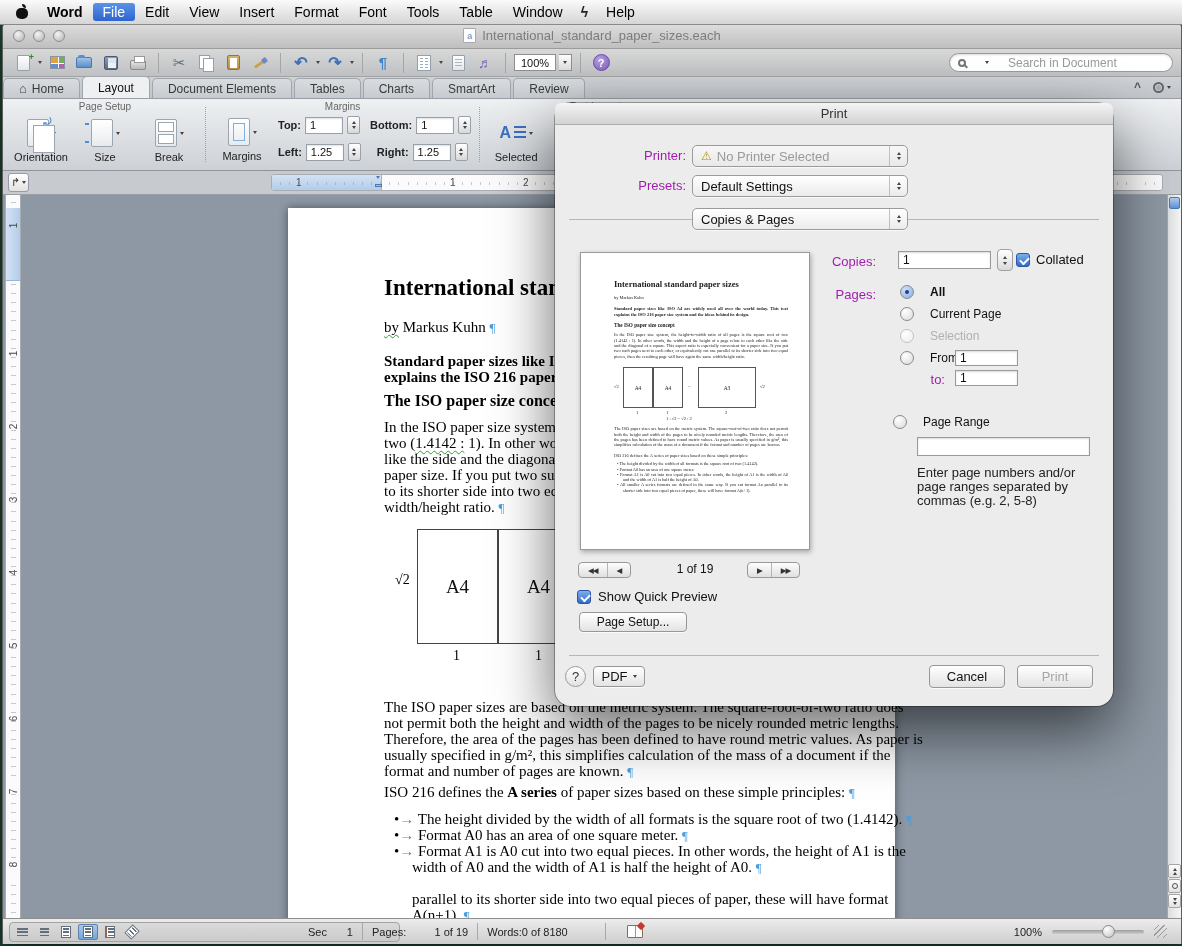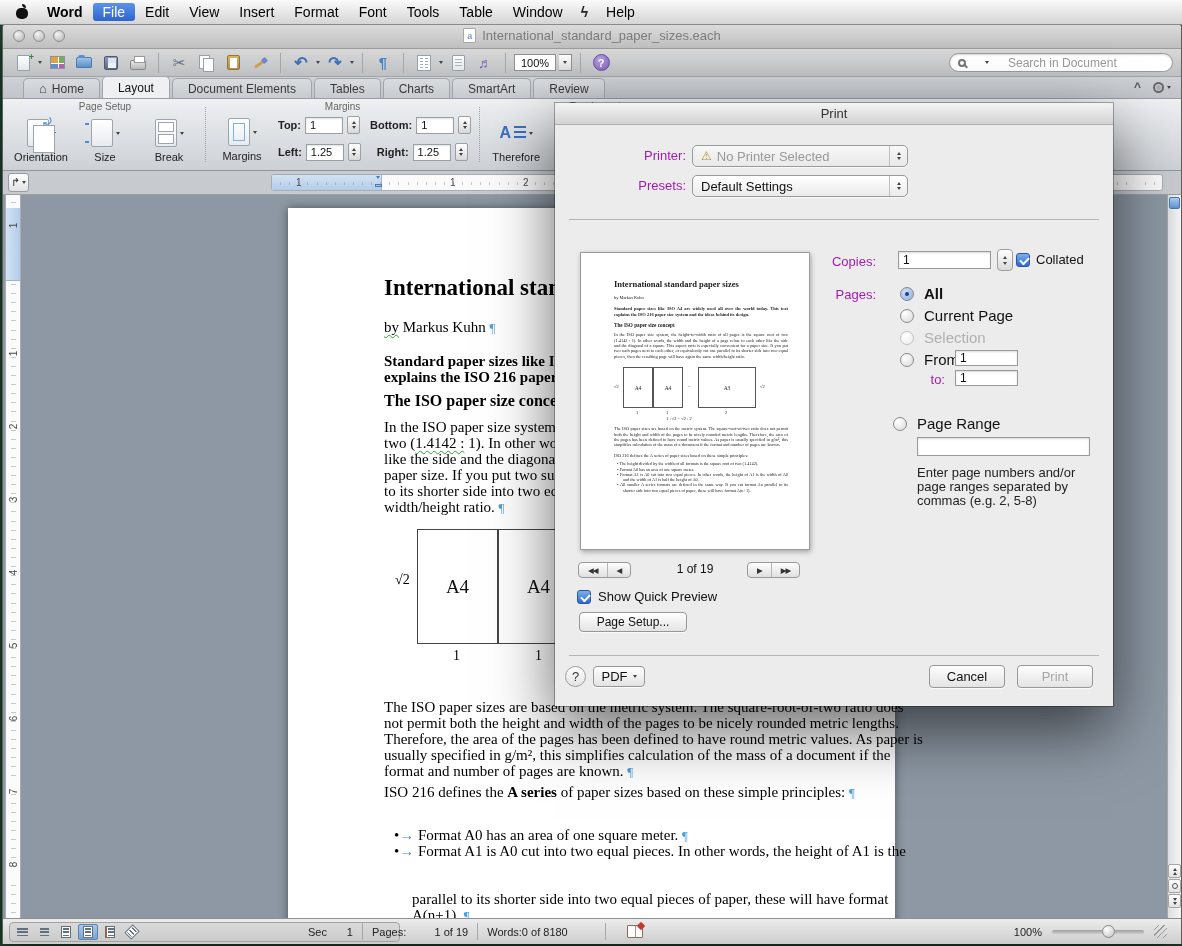--- a/index.html
+++ b/index.html
@@ -61,21 +61,21 @@
   .helpg{width:17px;height:17px;border-radius:50%;background:radial-gradient(circle at 35% 30%,#b79fe0,#7e5cba);border:1px solid #6a4da0;color:#fff;font-size:11px;font-weight:bold;display:flex;align-items:center;justify-content:center}
   .search{margin-left:auto;width:224px;height:19px;border:1px solid #9a9a9a;border-radius:10px;background:#fff;display:flex;align-items:center;padding:0 8px;gap:19px;box-shadow:inset 0 1px 2px rgba(0,0,0,.15)}
   .lens{width:8px;height:8px;border:2px solid #777;border-radius:50%;position:relative;flex:none}
   .lens::after{content:"";position:absolute;width:5px;height:2px;background:#777;transform:rotate(45deg);right:-4px;bottom:-2px}
   .sinput{border:none;outline:none;flex:1;font-size:12px;color:#333;background:transparent;font-family:"Liberation Sans",sans-serif}
   .sinput::placeholder{color:#9a9a9a}
   .tu{width:0;height:0;border-left:3.5px solid transparent;border-right:3.5px solid transparent;border-bottom:4.5px solid #444}
   .td{width:0;height:0;border-left:3.5px solid transparent;border-right:3.5px solid transparent;border-top:4.5px solid #444}
   .tu.sm,.td.sm{border-left-width:2.5px;border-right-width:2.5px;border-bottom-width:3.5px;border-top-width:3.5px}
   
-  .tabsrow{position:absolute;top:54px;left:0;right:0;height:22px;background:linear-gradient(#ced2d7,#c1c5ca);display:flex;align-items:flex-end;padding:0 20px;border-bottom:1px solid #989ea5}
+  .tabsrow{position:absolute;top:54px;left:0;right:0;height:22px;background:linear-gradient(#ced2d7,#c1c5ca);display:flex;align-items:flex-end;padding:0 0;border-bottom:1px solid #989ea5}
   .tab{height:20px;padding:0 15px;display:flex;align-items:center;gap:5px;font-size:12px;color:#3a3a3a;border:1px solid #a0a6ad;border-bottom:none;border-radius:5px 5px 0 0;background:linear-gradient(#d9dcdf,#c7cbd0);margin-right:2px}
   .tab.active{background:#eef0f2;height:22px;color:#111;position:relative;z-index:2}
   .house::before{content:"⌂";font-size:13px;color:#444}
   .ribright{position:absolute;right:10px;top:3px;display:flex;gap:12px;align-items:center;color:#555}
   .chev{font-size:12px;font-weight:bold;color:#555}
   .gear{width:11px;height:11px;border:2.5px solid #666;border-radius:50%;position:relative}
   .gear::after{content:"";position:absolute;inset:1px;border-radius:50%;background:#aab}
   
   .ribbon{position:absolute;top:76px;left:0;right:0;height:72px;background:linear-gradient(#eef0f2,#cdd1d6);border-bottom:1px solid #8f959d;display:flex;padding:0 2px}
   .rgroup{padding:2px 8px;display:flex;flex-direction:column}
@@ -140,21 +140,21 @@
   .stval{display:inline-block}
   .book{width:16px;height:13px;background:#fdfdfd;border:1px solid #8a6a5a;border-radius:1px;position:relative;margin-left:12px}
   .book::before{content:"";position:absolute;left:7px;top:0;bottom:0;width:1px;background:#b09080}
   .book::after{content:"";position:absolute;right:-2px;top:-3px;width:6px;height:6px;background:#c43a2e;border-radius:1px;transform:rotate(45deg)}
   .zoomst{position:absolute;right:14px;top:0;height:100%;display:flex;align-items:center;gap:10px}
   .zlabel{font-size:11px;color:#222}
   .slider{width:92px;height:4px;background:linear-gradient(#9e9e9e,#cdcdcd);border-radius:2px;position:relative}
   .sthumb{position:absolute;left:50px;top:-5px;width:13px;height:13px;border-radius:50%;background:radial-gradient(circle at 35% 30%,#fff,#c0c0c0);border:1px solid #8a8a8a}
   .grip{width:13px;height:13px;background:repeating-linear-gradient(135deg,transparent 0 3px,#9a9a9a 3px 4px)}
   
-  .dialog{position:absolute;left:555px;top:103px;width:558px;height:603px;background:#ececec;border-radius:0;box-shadow:0 24px 60px rgba(0,0,0,.6),0 0 0 1px rgba(0,0,0,.3);z-index:30}
+  .dialog{position:absolute;left:555px;top:103px;width:558px;height:603px;background:#ececec;border-radius:16px;box-shadow:0 24px 60px rgba(0,0,0,.6),0 0 0 1px rgba(0,0,0,.3);z-index:30}
   .dtitle{height:22px;background:linear-gradient(#f4f4f4,#d3d3d3);border-bottom:1px solid #aeaeae;border-radius:6px 6px 0 0;display:flex;align-items:center;justify-content:center;font-size:13px;color:#333}
   .dlabel{position:absolute;font-size:13px;color:#a21caf;text-align:right}
   .popup{position:absolute;left:137px;width:216px;height:22px;border:1px solid #9b9b9b;border-radius:5px;background:linear-gradient(#ffffff,#ebebeb);display:flex;align-items:center;padding-left:8px;font-size:13px;box-shadow:0 1px 1px rgba(255,255,255,.7)}
   .popup .pstp{margin-left:auto;width:18px;height:100%;border-left:1px solid #c0c0c0;display:flex;flex-direction:column;align-items:center;justify-content:center;gap:2px}
   .popup.dis{color:#9a9a9a;background:linear-gradient(#f7f7f7,#e9e9e9)}
   .warn{color:#b09020;margin-right:5px;font-size:12px}
   .hline{position:absolute;left:14px;right:14px;height:1px;background:#b5b5b5}
   .pv{position:absolute;left:25px;top:149px;width:230px;height:298px;background:#fff;border:1px solid #9a9a9a;box-shadow:1px 2px 5px rgba(0,0,0,.3);overflow:hidden}
   .pvin{position:absolute;left:33px;width:174px;top:26px;font-family:"Liberation Serif",serif;color:#222}
   .pvtitle{font-size:8.5px;font-weight:bold;margin-bottom:6px;white-space:nowrap}
@@ -168,21 +168,21 @@
   .plbl{position:absolute;font-size:4.5px}
   .seg{position:absolute;display:flex;height:16px;border:1px solid #999;border-radius:4px;background:linear-gradient(#fdfdfd,#e0e0e0);overflow:hidden}
   .seg span{padding:0 9px;font-size:7.5px;color:#333;display:flex;align-items:center;letter-spacing:-1px}
   .seg span + span{border-left:1px solid #b5b5b5}
   .cb{width:14px;height:14px;border-radius:3px;background:linear-gradient(#7cb0ea,#3068ce);border:1px solid #2a56a8;position:relative;flex:none}
   .cb::after{content:"";position:absolute;left:3px;top:3px;width:7px;height:4px;border-left:2px solid #fff;border-bottom:2px solid #fff;transform:rotate(-45deg)}
   .radio{width:14px;height:14px;border-radius:50%;background:radial-gradient(circle at 35% 30%,#fff,#d8d8d8);border:1px solid #8a8a8a;position:relative;flex:none}
   .radio.sel{background:radial-gradient(circle at 35% 30%,#cfe0f6,#88aee0)}
   .radio.sel::after{content:"";position:absolute;left:4px;top:4px;width:4px;height:4px;border-radius:50%;background:#1c3f8f}
   .radio.dis{border-color:#c2c2c2;background:radial-gradient(circle at 35% 30%,#fff,#ececec)}
-  .drad{position:absolute;display:flex;align-items:center;gap:10px;font-size:15px;color:#111}
+  .drad{position:absolute;display:flex;align-items:center;gap:16px;font-size:12px;color:#111}
   .drad.dis{color:#b0b0b0}
   .tin{position:absolute;background:#fff;border:1px solid #9a9a9a;font-size:12px;display:flex;align-items:center;padding-left:4px;box-shadow:inset 0 1px 2px rgba(0,0,0,.15)}
   .stpbig{position:absolute;width:16px;height:22px;border:1px solid #9f9f9f;border-radius:4px;background:linear-gradient(#fff,#dadada);display:flex;flex-direction:column;align-items:center;justify-content:center;gap:3px}
   .dhelp{position:absolute;font-size:13px;color:#222;line-height:14px}
   .btn{position:absolute;height:23px;border:1px solid #979797;border-radius:4px;background:linear-gradient(#ffffff,#e3e3e3);font-size:13px;color:#111;display:flex;align-items:center;justify-content:center;box-shadow:0 1px 1px rgba(255,255,255,.8)}
   .btn.dis{color:#a6a6a6}
   .helpc{position:absolute;width:21px;height:21px;border-radius:50%;border:1px solid #9a9a9a;background:linear-gradient(#fff,#e2e2e2);display:flex;align-items:center;justify-content:center;font-size:13px;color:#333}
 </style>
 </head>
 <body>
@@ -399,21 +399,21 @@
       <div class="rsep"></div>
       <div class="rgroup">
         <div class="rgtitle">Text Layout</div>
         <div class="rgbody">
           <div class="rbtn">
             <div class="ric">
                 <span class="dirA">A</span>
                 <span class="dirlines"></span>
                 <span class="td sm"></span>
               </div>
-            <span>Therefore</span>
+            <span>Selected</span>
           </div>
           <div class="rbtn">
             <div class="ric">
                 <span class="bigpg">
                   <span style="position:absolute;left:3px;top:3px;bottom:3px;width:6px;background:repeating-linear-gradient(#9db0c2 0 1px,transparent 1px 3px)"></span>
                   <span style="position:absolute;right:3px;top:3px;bottom:3px;width:6px;background:repeating-linear-gradient(#9db0c2 0 1px,transparent 1px 3px)"></span>
                 </span>
                 <span class="td sm"></span>
               </div>
             <span>Columns</span>
@@ -489,22 +489,24 @@
         <div class="dl" style="left:247px;top:440px;font-size:14px">1</div>
         <div class="dl" style="left:407px;top:440px;font-size:14px">2</div>
         <div class="dl" style="left:365px;top:460px;font-size:13px">1 : √2 = √2 : 2</div>
 
         <div class="dl" style="left:96px;top:491px">The ISO paper sizes are based on the metric system. The square-root-of-two ratio does</div>
         <div class="dl" style="left:96px;top:507px">not permit both the height and width of the pages to be nicely rounded metric lengths.</div>
         <div class="dl" style="left:96px;top:523px">Therefore, the area of the pages has been defined to have round metric values. As paper is</div>
         <div class="dl" style="left:96px;top:539px">usually specified in g/m², this simplifies calculation of the mass of a document if the</div>
         <div class="dl" style="left:96px;top:555px"><span>format and number of pages are known. </span><span class="pil">¶</span></div>
         <div class="dl" style="left:96px;top:576px"><span>ISO 216 defines the </span><span class="b" style="font-weight:bold">A series</span><span> of paper sizes based on these simple principles: </span><span class="pil">¶</span></div>
+        <div class="dl" style="left:106px;top:603px"><span>•</span><span class="barrow">→</span><span> </span><span>The height divided by the width of all formats is the square root of two (1.4142). </span><span class="pil">¶</span></div>
         <div class="dl" style="left:106px;top:619px"><span>•</span><span class="barrow">→</span><span> </span><span>Format A0 has an area of one square meter. </span><span class="pil">¶</span></div>
         <div class="dl" style="left:106px;top:635px"><span>•</span><span class="barrow">→</span><span> </span><span>Format A1 is A0 cut into two equal pieces. In other words, the height of A1 is the</span></div>
+        <div class="dl" style="left:124px;top:651px"><span>width of A0 and the width of A1 is half the height of A0. </span><span class="pil">¶</span></div>
         <div class="dl" style="left:124px;top:683px">parallel to its shorter side into two equal pieces of paper, these will have format</div>
         <div class="dl" style="left:124px;top:699px"><span class="sqg">A(n+1). </span><span class="pil">¶</span></div>
       </div>
 
       <div class="vsb">
         <div class="vsplit"></div>
         <div class="navcol">
           <div class="nb">
               <span class="tu sm"></span>
               <span class="tu sm"></span>
@@ -587,20 +589,27 @@
     <div class="dlabel" style="left:31px;width:100px;top:75px">Presets:</div>
     <div class="popup" style="top:72px">
         <span>Default Settings</span>
         <span class="pstp">
           <span class="tu sm"></span>
           <span class="td sm"></span>
         </span>
       </div>
 
     <div class="hline" style="top:116px"></div>
+    <div class="popup" style="top:105px">
+        <span>Copies &amp; Pages</span>
+        <span class="pstp">
+          <span class="tu sm"></span>
+          <span class="td sm"></span>
+        </span>
+      </div>
 
     <div class="pv">
       <div class="pvin">
         <div class="pvtitle">International standard paper sizes</div>
         <div class="pvby">by Markus Kuhn</div>
         <div class="pvbold">Standard paper sizes like ISO A4 are widely used all over the world today. This text explains the ISO 216 paper size system and the ideas behind its design.</div>
         <div class="pvh">The ISO paper size concept</div>
         <div class="pvp">In the ISO paper size system, the height-to-width ratio of all pages is the square root of two (1.4142 : 1). In other words, the width and the height of a page relate to each other like the side and the diagonal of a square. This aspect ratio is especially convenient for a paper size. If you put two such pages next to each other, or equivalently cut one parallel to its shorter side into two equal pieces, then the resulting page will have again the same width/height ratio.</div>
         <div class="pvdia">
           <span class="plbl" style="left:0;top:20px">√2</span>

